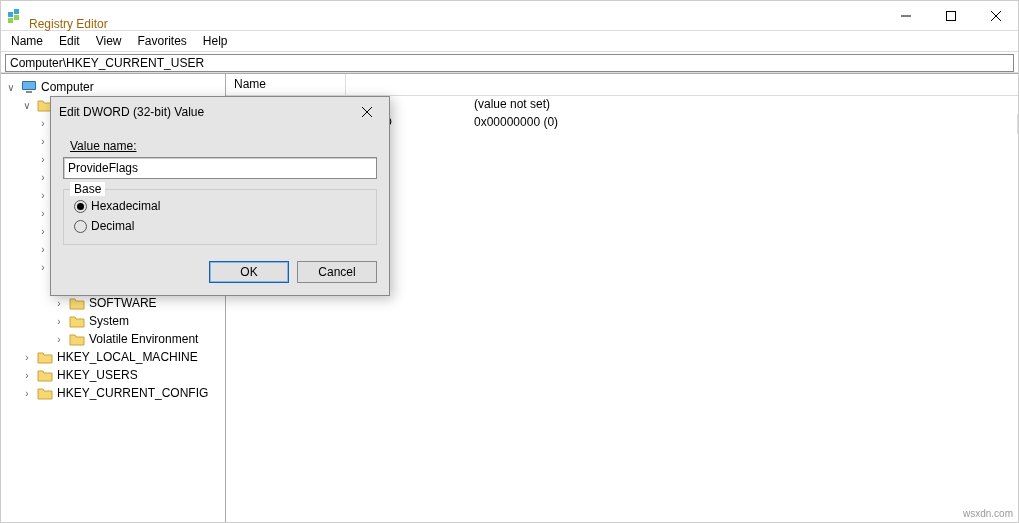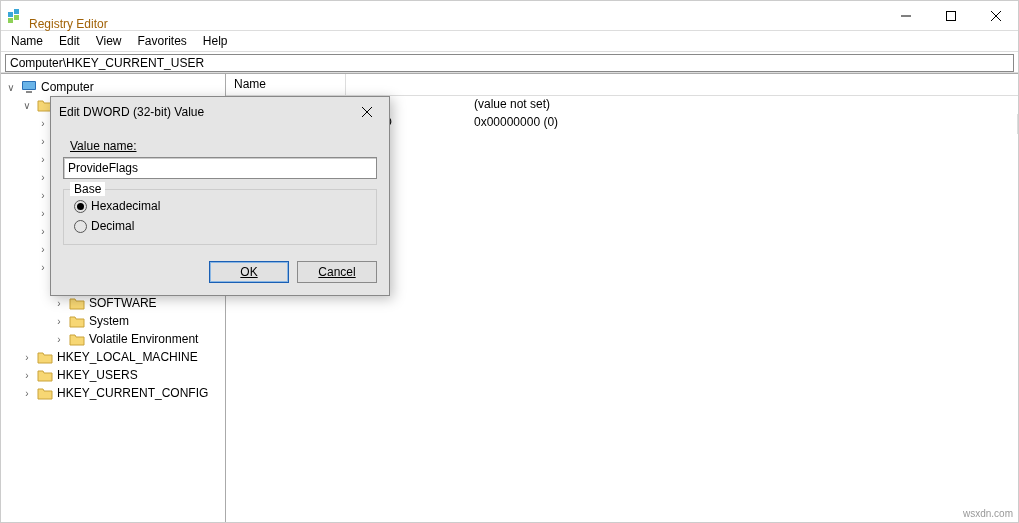--- a/index.html
+++ b/index.html
@@ -43,21 +43,21 @@
   .dinput.sunken { box-shadow: inset 1px 1px 0 #ccc; }
   .row2 { display: flex; gap: 20px; margin-top: 10px; align-items: flex-start; }
   .value-data-col { flex: 0 0 110px; }
   .value-data-input { width: 110px; height: 22px; border: 1px solid #2a6fb5; padding: 2px 4px; background:#fff; outline: none; }
   .base-group { border: 1px solid #ccc; padding: 6px 10px 8px 10px; position: relative; flex:1; }
   .base-group .legend { position:absolute; top:-8px; left:6px; background:#fff; padding:0 4px; }
   .radio-row { display:flex; align-items:center; gap:4px; height:20px; }
   .radio { width:13px; height:13px; border:1px solid #555; border-radius:50%; display:inline-flex; align-items:center; justify-content:center; }
   .radio.checked::after { content:''; width:7px; height:7px; background:#000; border-radius:50%; }
   .dialog-buttons { display:flex; justify-content:flex-end; gap:8px; margin-top:16px; }
-  .btn { width:80px; height:22px; border:1px solid #8a8a8a; background:#e1e1e1; display:flex; align-items:center; justify-content:center;text-decoration:underline; }
+  .btn { width:80px; height:22px; border:1px solid #8a8a8a; background:#e1e1e1; display:flex; align-items:center; justify-content:center; }
   .btn.default { border:1px solid #1a5fb4; box-shadow:0 0 0 1px #89b6e4 inset; }
   .watermark { position:absolute; right:6px; bottom:4px; font-size:10px; color:#999; font-family: Tahoma, sans-serif; }
 </style>
 </head>
 <body>
 
 <div class="window">
   <div class="titlebar">
     <div class="titlebar-left">
       <span class="title-icon">

